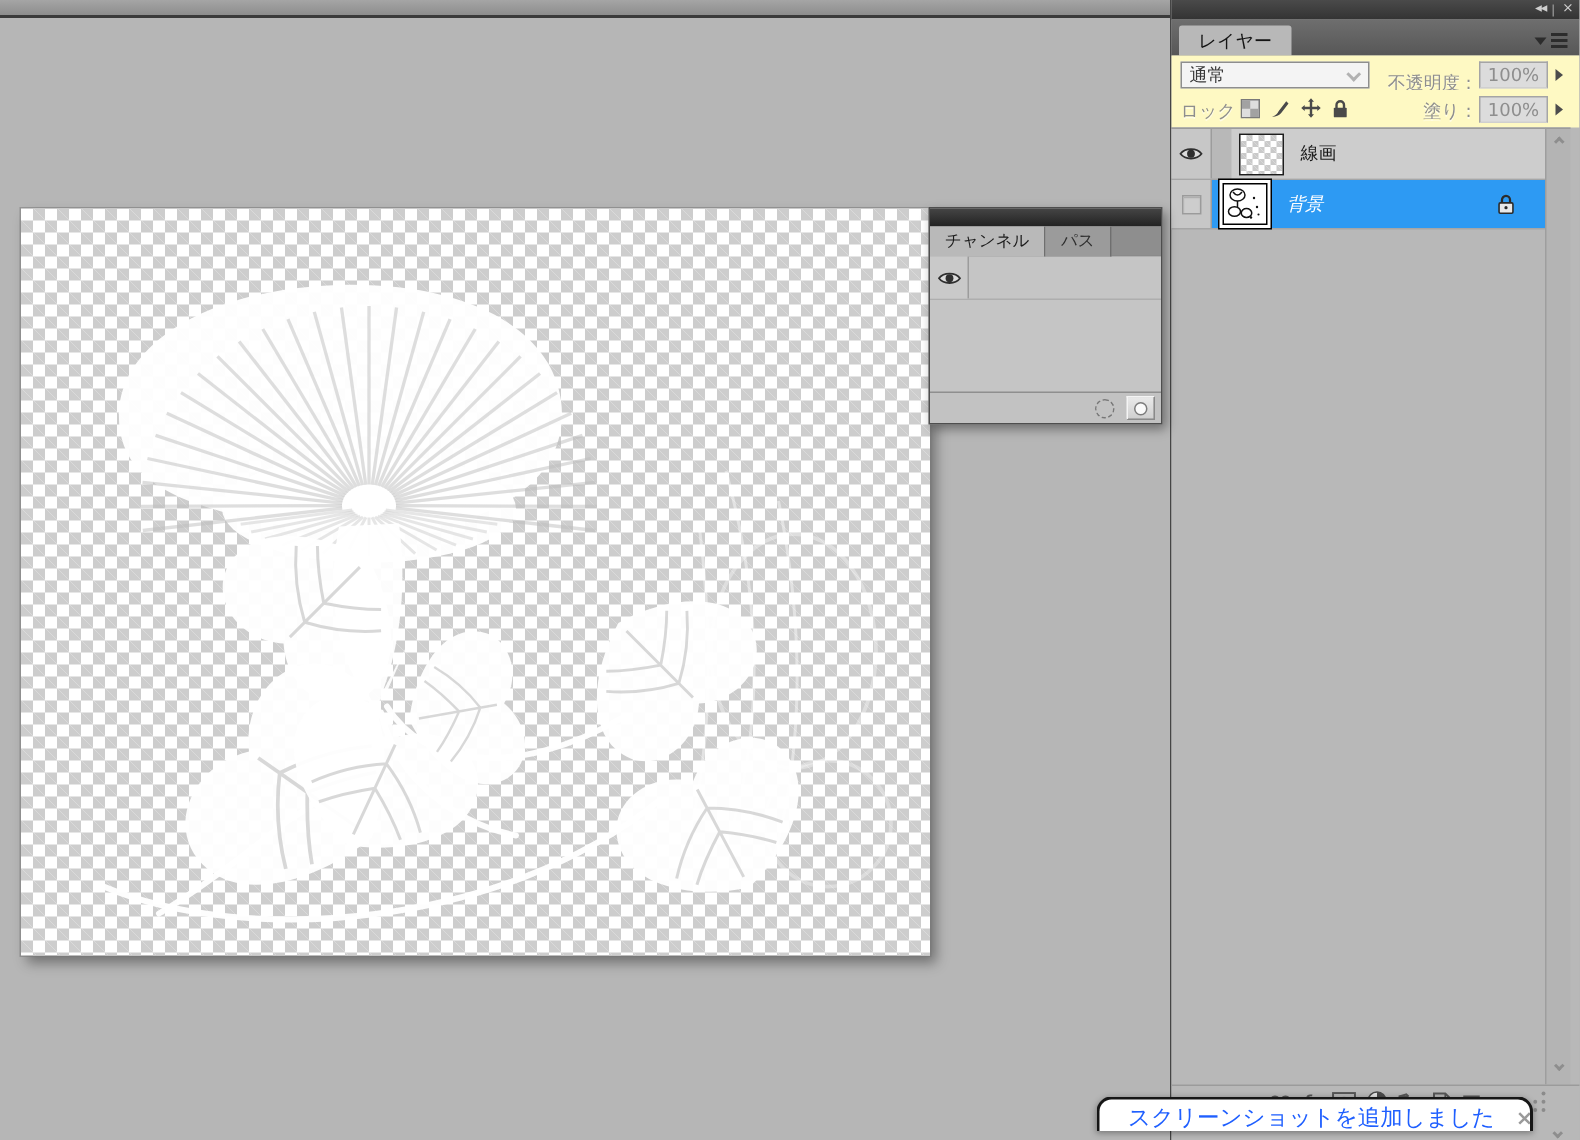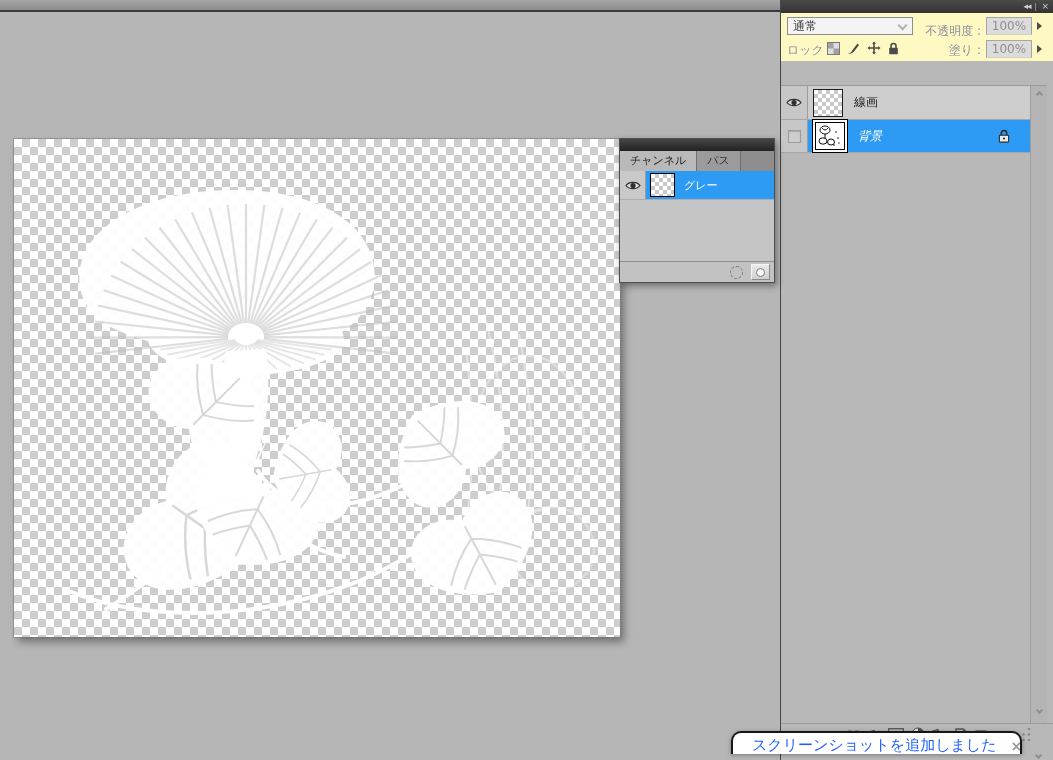--- a/index.html
+++ b/index.html
@@ -75,21 +75,21 @@
   .value-arrow { position:absolute; left:256px; top:9px; }
   .lock-row { height:25px; }
   .lock-label { position:absolute; left:6px; top:6px; }
   .fill-label { position:absolute; right:72px; top:6px;text-align:center; }
   .lock-icons { position:absolute; left:46px; top:5px; display:flex; gap:7px; align-items:center; }
 
   .lp-list { position:absolute; left:0; top:85px; width:249px; height:638px; background:#b8b8b8; border-top:1px solid #9b9b9b; }
   .layer-row { display:flex; border-bottom:1px solid #a6a6a6; }
   .layer-row .gutter { width:27px; background:#c7c7c7; border-right:1px solid #9c9c9c; display:flex; align-items:center; justify-content:center; }
   .layer-row .rowbody { flex:1; display:flex; align-items:center; }
-  .row-normal { height:34px; } .row-normal .rowbody { background:#cdcdcd; }
+  .row-normal { height:34px;gap:13px; } .row-normal .rowbody { background:#cdcdcd; }
   .row-selected { height:33px; } .row-selected .rowbody { background:#2d9af3; }
   .thumb { width:30px; height:28px; margin-left:5px; border:1px solid #1d1d1d; }
   .thumb.sel { border:1px solid #000; box-shadow:0 0 0 2px #fff, 0 0 0 3px #000; margin-left:7px; background:#fff; }
   .layer-name { margin-left:11px; font-size:12px; color:#161616; }
   .layer-name.sel { color:#fff; font-style:italic; margin-left:13px; }
   .empty-check { width:13px; height:13px; background:#cdcdcd; border:1px solid #9b9b9b; box-shadow:inset 0 1px 1px rgba(0,0,0,.18); }
   .row-lock { margin-left:auto; margin-right:20px; display:flex; }
 
   .lp-scroll { position:absolute; left:249px; top:85px; width:17px; height:638px; background:#b4b4b4; border-left:1px solid #9e9e9e; border-top:1px solid #9b9b9b; }
   .scroll-btn { position:absolute; left:2px; width:12px; height:12px; display:flex; align-items:center; justify-content:center; }
@@ -205,41 +205,48 @@
     <div class="ch-tab inactive">パス</div>
   </div>
   <div class="ch-content">
     <div class="ch-row">
       <div class="ch-gutter">
         <svg width="16" height="11" viewBox="0 0 16 11" class="icon-svg">
           <path d="M1,5.5 C4,1.3 12,1.3 15,5.5 C12,9.7 4,9.7 1,5.5 Z" fill="#dcdcdc" stroke="#2f2f2f" stroke-width="1.2"></path>
           <circle cx="8" cy="5.5" r="2.6" fill="#2f2f2f"></circle>
         </svg>
       </div>
-      <div class="ch-rowbody">
-        <div class="ch-thumb checker4"></div>
-        <span class="ch-name">グレー</span>
-      </div>
     </div>
   </div>
   <div class="ch-footer">
     <div class="dashed-circle"></div>
     <div class="save-sel-btn">
         <div class="dot"></div>
       </div>
   </div>
 </div>
 
 <div class="layers-panel">
   <div class="lp-header">
     <span class="glyph">◂◂</span>
     <span class="vdiv"></span>
     <span class="glyph">×</span>
   </div>
 
+  <div class="lp-tabbar">
+    <div class="lp-tab">レイヤー</div>
+    <div class="lp-menu">
+      <span class="tri"></span>
+      <span class="bars">
+          <i></i>
+          <i></i>
+          <i></i>
+        </span>
+    </div>
+  </div>
 
   <div class="lp-row">
     <div class="blend-select">
       <span>通常</span>
       <span class="chev down"></span>
     </div>
     <span class="emboss opacity-label">不透明度 :</span>
     <div class="value-box">100%</div>
     <span class="tri-right value-arrow"></span>
   </div>

